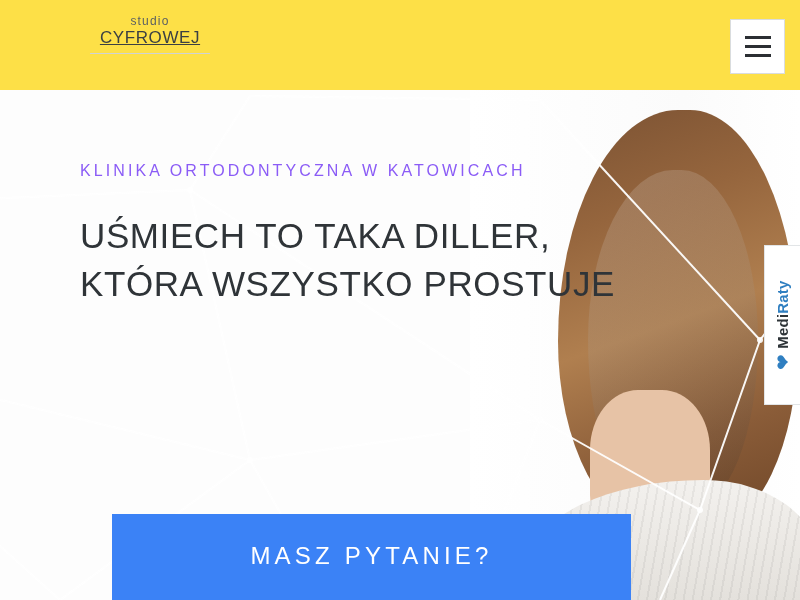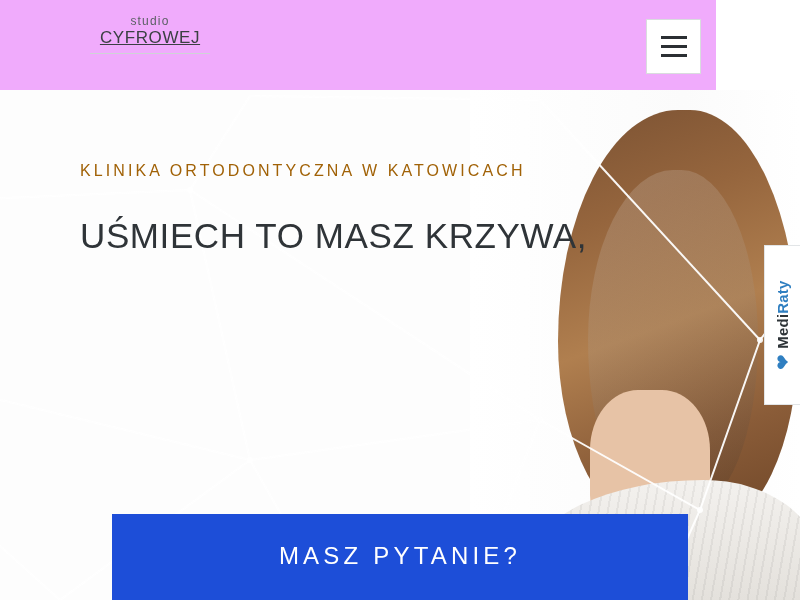--- a/index.html
+++ b/index.html
@@ -14,23 +14,23 @@
     position: relative;
     width: 800px;
     height: 600px;
     overflow: hidden;
   }
 
   
   .header {
     position: absolute;
     top: 0; left: 0;
-    width: 716px;
+    width: 800px;
     height: 90px;
-    background: #f0abfc;
+    background: #fde047;
     z-index: 40;
   }
 
   .logo {
     position: absolute;
     left: 80px;
     top: 14px;
     width: 140px;
     text-align: center;
     color: #3f4346;
@@ -165,21 +165,21 @@
   .hero-content {
     position: absolute;
     left: 80px;
     top: 72px;
     width: 620px;
     z-index: 10;
   }
   .eyebrow {
     font-size: 16px;
     letter-spacing: 3.1px;
-    color: #a16207;
+    color: #8b5cf6;
     font-weight: 400;
     margin-bottom: 32px;
   }
   .headline {
     font-size: 35px;
     line-height: 1.38;
     letter-spacing: 0.6px;
     color: #2f3438;
     font-weight: 300;
     margin-bottom: 16px;
@@ -227,23 +227,23 @@
     color: #2f7fc1;
     line-height: 1;
     transform: rotate(90deg);
   }
 
   
   .contact-banner {
     position: absolute;
     left: 112px;
     bottom: 0;
-    width: 576px;
+    width: 519px;
     min-height: 86px;
-    background: #1d4ed8;
+    background: #3b82f6;
     z-index: 20;
     padding: 26px 20px 20px 20px;
     text-align: center;
     cursor: pointer;
   }
   .contact-line1 {
     font-size: 24px;
     letter-spacing: 4.2px;
     color: #ffffff;
     font-weight: 400;
@@ -311,21 +311,22 @@
         <circle cx="250" cy="370" r="3"></circle>
         <circle cx="540" cy="330" r="3"></circle>
         <circle cx="700" cy="420" r="3"></circle>
         <circle cx="760" cy="250" r="3"></circle>
       </g>
     </svg>
 
     <div class="hero-content">
       <div class="eyebrow">KLINIKA ORTODONTYCZNA W KATOWICACH</div>
       <h1 class="headline">
-        <span class="line">UŚMIECH TO MASZ KRZYWA,</span>
+        <span class="line">UŚMIECH TO TAKA DILLER,</span>
+        <span class="line">KTÓRA WSZYSTKO PROSTUJE</span>
       </h1>
     </div>
 
     <div class="mediraty-tab">
       <div class="mediraty-inner">
         <span class="mediraty-swoosh">❥</span>
         <span class="mediraty-text"><span>Medi</span><span class="accent">Raty</span></span>
       </div>
     </div>
 

